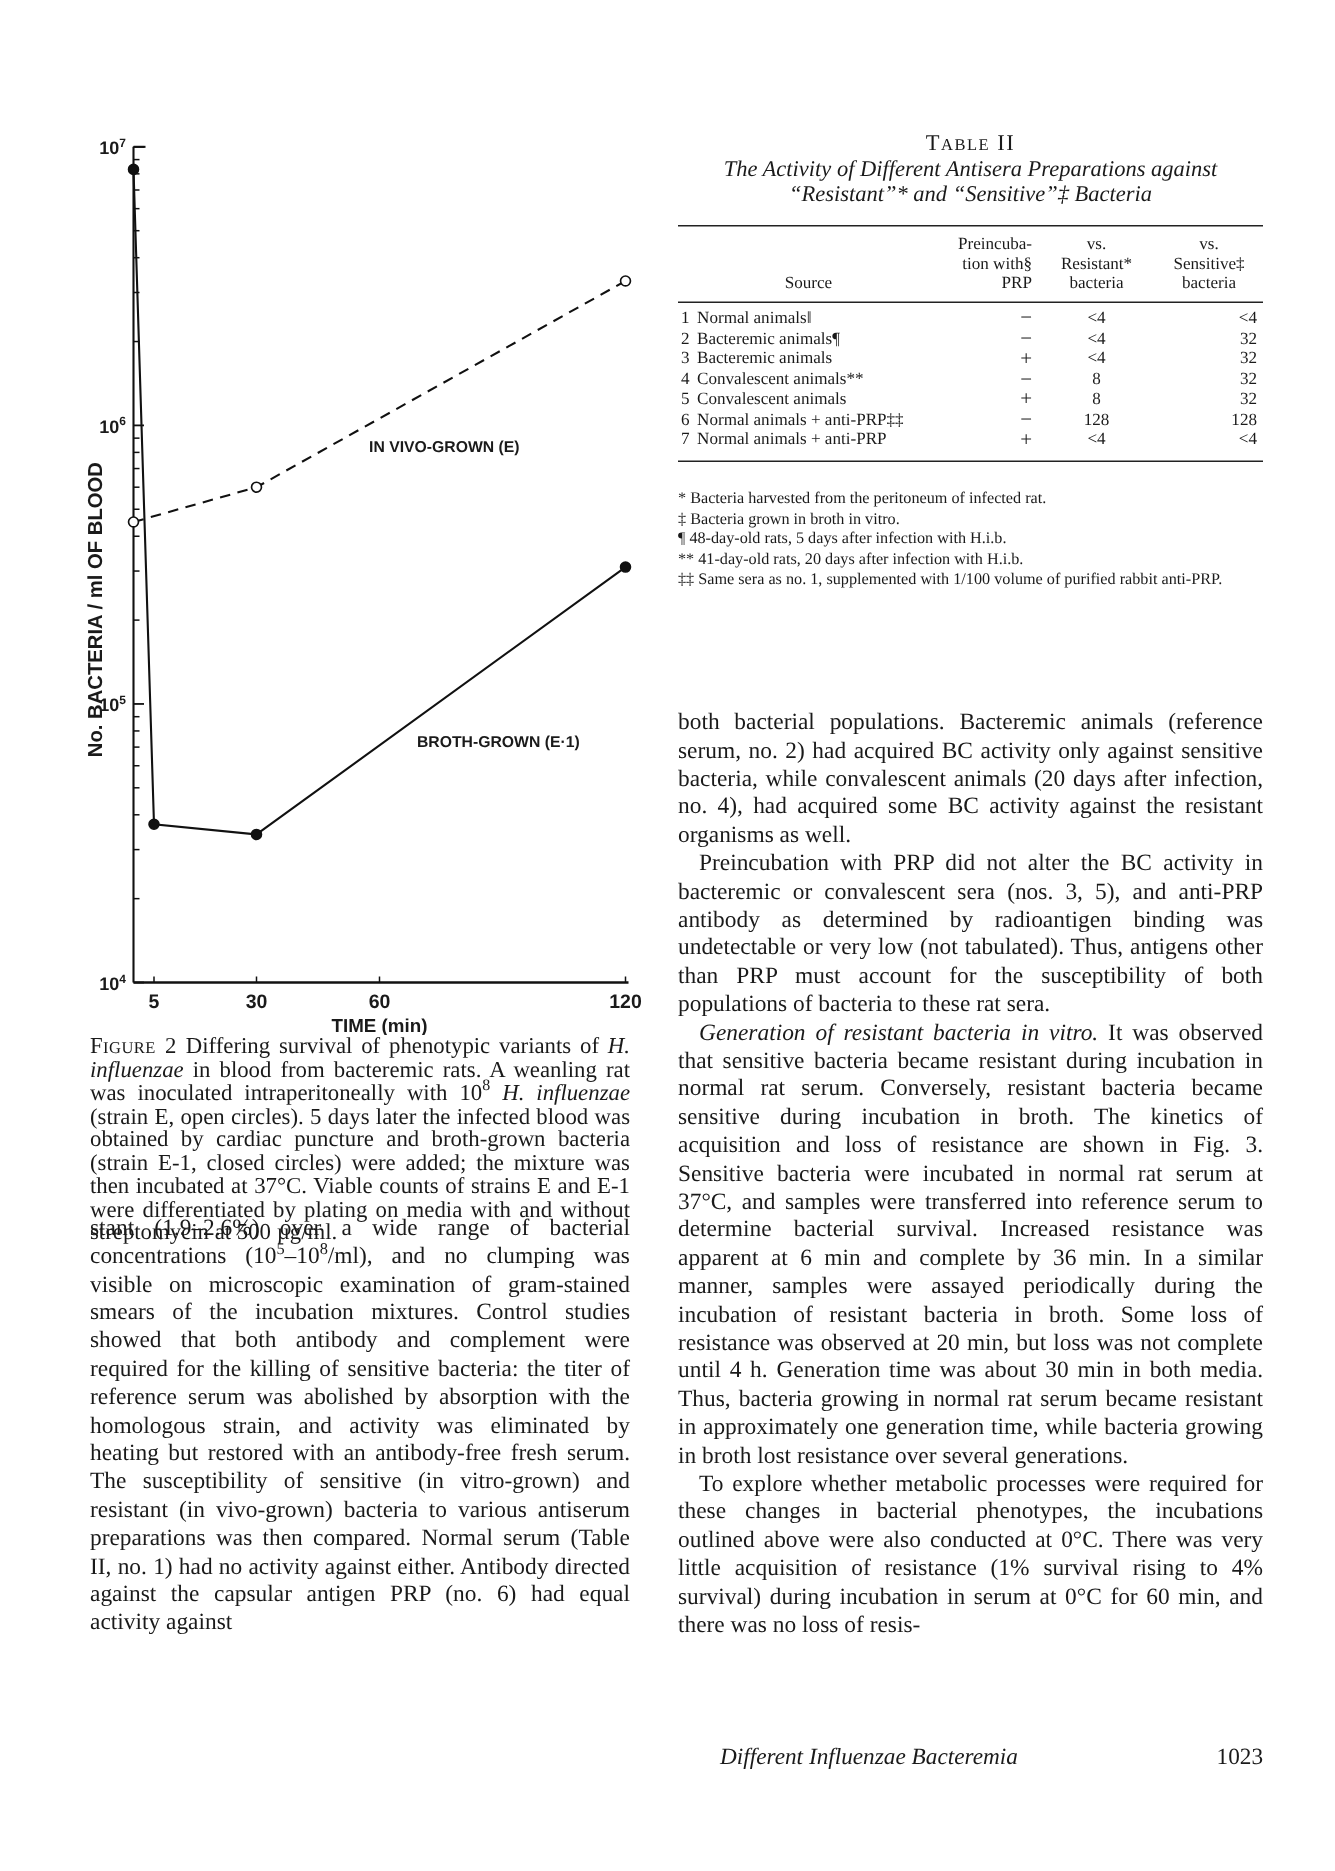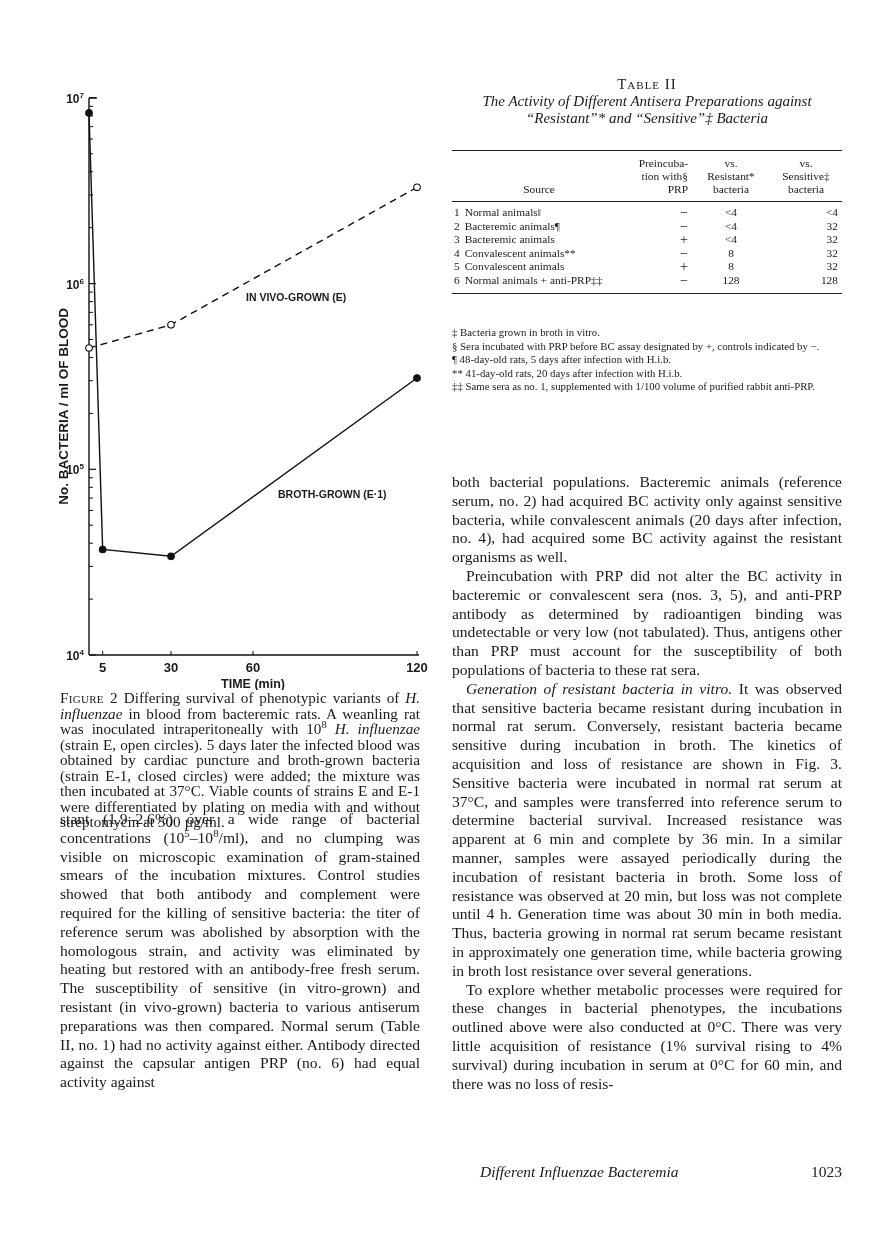--- a/index.html
+++ b/index.html
@@ -8,21 +8,21 @@
   .abs { position: absolute; }
   #chart-svg { position: absolute; left: 0; top: 0; }
   .axis-text { font-family: "Liberation Sans", "DejaVu Sans", sans-serif; font-weight: bold; fill: #1a1a1a; }
   .caption { left: 60px; top: 690px; width: 360px; font-size: 15.2px; line-height: 15.5px; text-align: justify; }
   .caption .fig { font-variant: small-caps; letter-spacing: 0.3px; }
   .col-text { font-size: 15.6px; line-height: 18.8px; text-align: justify; }
   .col-text p { margin: 0; }
   .col-text p.indent { text-indent: 14px; }
   .left-col { left: 60px; top: 810px; width: 360px; }
   .right-col { left: 452px; top: 473px; width: 390px; }
-  .table-title { left: 452px; top: 76px; width: 390px; text-align: center; }
+  .table-title { left: 452px; top: 88px; width: 390px; text-align: center; }
   .table-title .label { font-size: 15px; font-variant: small-caps; letter-spacing: 1px; }
   .table-title .subtitle { font-size: 15px; font-style: italic; line-height: 16.5px; }
   table.t2 { position: absolute; left: 452px; top: 150px; width: 390px; border-collapse: collapse; font-size: 11.4px; }
   table.t2 th { font-weight: normal; vertical-align: bottom; line-height: 13px; padding: 6px 2px 5px 2px; }
   table.t2 thead tr { border-top: 1.5px solid #222; border-bottom: 1.5px solid #222; }
   table.t2 tbody tr:last-child td { padding-bottom: 6px; }
   table.t2 tbody tr:first-child td { padding-top: 4px; }
   table.t2 tbody { border-bottom: 1.5px solid #222; }
   table.t2 td { padding: 0 2px; line-height: 13.5px; white-space: nowrap; }
   .c-src { text-align: left; width: 170px; }
@@ -175,26 +175,32 @@
         <td class="c-pre pm">+</td>
         <td class="c-res">8</td>
         <td class="c-sen">32</td>
       </tr>
       <tr>
         <td class="c-src"><span>6</span><span style="margin-left: 5px;">Normal animals + anti-PRP‡‡</span></td>
         <td class="c-pre pm">−</td>
         <td class="c-res">128</td>
         <td class="c-sen">128</td>
       </tr>
+      <tr>
+        <td class="c-src"><span>7</span><span style="margin-left: 5px;">Normal animals + anti-PRP</span></td>
+        <td class="c-pre pm">+</td>
+        <td class="c-res">&lt;4</td>
+        <td class="c-sen">&lt;4</td>
+      </tr>
     </tbody>
 </table>
 
 <div class="abs footnotes" id="footnotes">
+    <div>* Bacteria harvested from the peritoneum of infected rat.</div>
     <div>‡ Bacteria grown in broth in vitro.</div>
-    <div>§ Sera incubated with PRP before BC assay designated by +, controls indicated by −.</div>
     <div>¶ 48-day-old rats, 5 days after infection with H.i.b.</div>
     <div>** 41-day-old rats, 20 days after infection with H.i.b.</div>
     <div>‡‡ Same sera as no. 1, supplemented with 1/100 volume of purified rabbit anti-PRP.</div>
   </div>
 
 <div class="abs col-text right-col">
   <p>both bacterial populations. Bacteremic animals (reference serum, no. 2) had acquired BC activity only against sensitive bacteria, while convalescent animals (20 days after infection, no. 4), had acquired some BC activity against the resistant organisms as well.</p>
   <p class="indent">Preincubation with PRP did not alter the BC activity in bacteremic or convalescent sera (nos. 3, 5), and anti-PRP antibody as determined by radioantigen binding was undetectable or very low (not tabulated). Thus, antigens other than PRP must account for the susceptibility of both populations of bacteria to these rat sera.</p>
   <p class="indent"><em>Generation of resistant bacteria in vitro.</em><span> It was observed that sensitive bacteria became resistant during incubation in normal rat serum. Conversely, resistant bacteria became sensitive during incubation in broth. The kinetics of acquisition and loss of resistance are shown in Fig. 3. Sensitive bacteria were incubated in normal rat serum at 37°C, and samples were transferred into reference serum to determine bacterial survival. Increased resistance was apparent at 6 min and complete by 36 min. In a similar manner, samples were assayed periodically during the incubation of resistant bacteria in broth. Some loss of resistance was observed at 20 min, but loss was not complete until 4 h. Generation time was about 30 min in both media. Thus, bacteria growing in normal rat serum became resistant in approximately one generation time, while bacteria growing in broth lost resistance over several generations.</span></p>
   <p class="indent">To explore whether metabolic processes were required for these changes in bacterial phenotypes, the incubations outlined above were also conducted at 0°C. There was very little acquisition of resistance (1% survival rising to 4% survival) during incubation in serum at 0°C for 60 min, and there was no loss of resis-</p>

